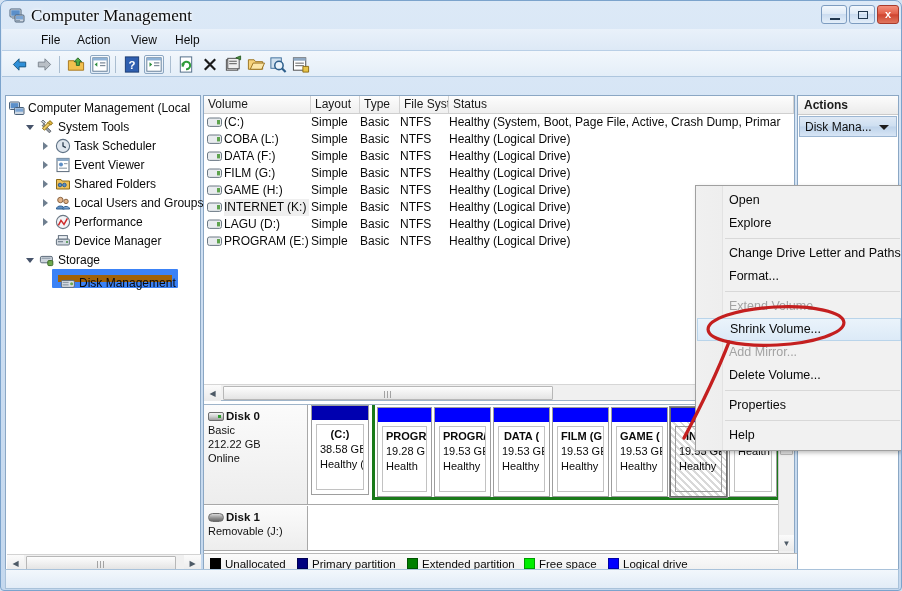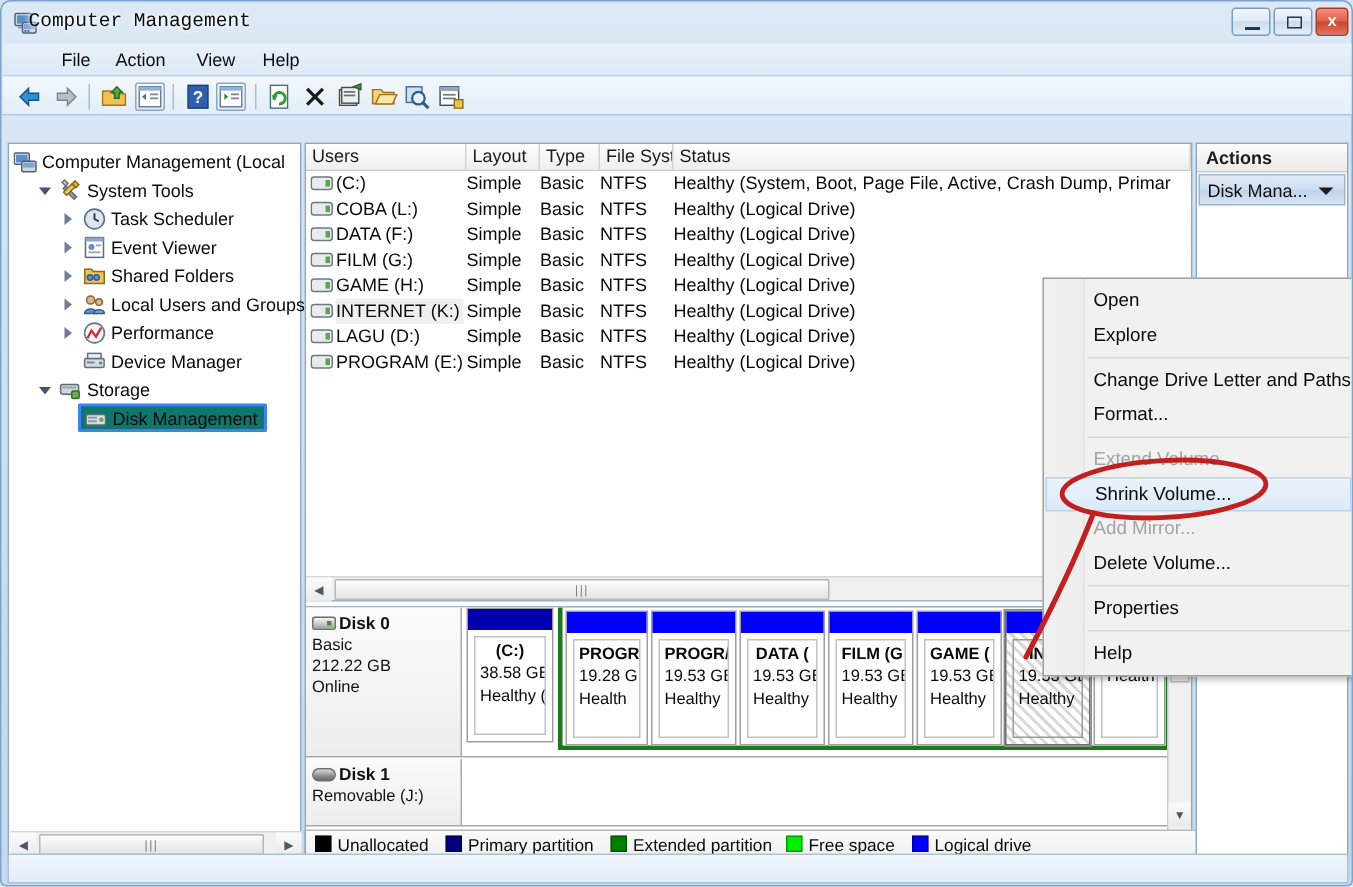--- a/index.html
+++ b/index.html
@@ -28,24 +28,24 @@
   
   #titlebar {
     position: absolute; left: 0; top: 0;
     width: 902px; height: 28px;
   }
   #titlebar-icon {
     position: absolute; left: 8px; top: 6px;
     width: 16px; height: 16px;
   }
   #titlebar-text {
-    position: absolute; left: 18px; top: 5px;
-    font-size: 13px;
+    position: absolute; left: 30px; top: 5px;
+    font-size: 17px;
     color: #0b0b0b;
-    font-family: Liberation Mono, monospace;
+    font-family: Liberation Serif, serif;
     text-shadow: 0 0 3px #ffffff, 0 0 5px #ffffff;
     white-space: nowrap;
   }
   .winbtn {
     position: absolute; top: 4px;
     width: 26px; height: 19px;
     border: 1px solid #7d9cc0;
     border-radius: 3px;
     background: linear-gradient(to bottom, #f3f8fd 0%, #dfeaf6 45%, #cbdcf0 50%, #e3eef9 100%);
     cursor: default;
@@ -144,22 +144,22 @@
     border-top: 5px solid #46536a;
     border-left: 4px solid transparent;
     border-right: 4px solid transparent;
   }
   .tree-ico {
     position: absolute;
     width: 16px; height: 16px;
   }
   .tree-label { position: absolute; }
   .tree-selected {
-    background: #0f766e;
-    border: 2px solid #3b82f6;
+    background: #a16207;
+    border: 6px solid #3b82f6;
     border-radius: 1px;
   }
   #tree-hscroll {
     position: absolute; left: 1px; bottom: 1px;
     width: 194px; height: 17px;
     background: #f0f0f0;
     border-top: 1px solid #d3d3d3;
   }
   .sb-arrow {
     position: absolute; top: 0;
@@ -668,21 +668,21 @@
         <div class="sb-thumb" style="left:19px;width:150px">
           <span class="sb-grip">|||</span>
         </div>
         <div class="sb-arrow" style="right:0">▶</div>
       </div>
     </div>
 
     <div id="center-pane">
 
       <div id="vol-header">
-        <div class="vh-cell" style="left:0;width:107px">Users</div>
+        <div class="vh-cell" style="left:0;width:107px">Volume</div>
         <div class="vh-cell" style="left:107px;width:49px">Layout</div>
         <div class="vh-cell" style="left:156px;width:40px">Type</div>
         <div class="vh-cell" style="left:196px;width:49px">File System</div>
         <div class="vh-cell" style="left:245px;width:345px">Status</div>
       </div>
 
       <div id="vol-rows">
         <div class="vol-row" style="top:0px">
           <svg class="vr-icon" viewBox="0 0 15 11">
               <rect x="0.5" y="1" width="14" height="8.4" rx="2" fill="#e9ecef" stroke="#6c7984"></rect>

